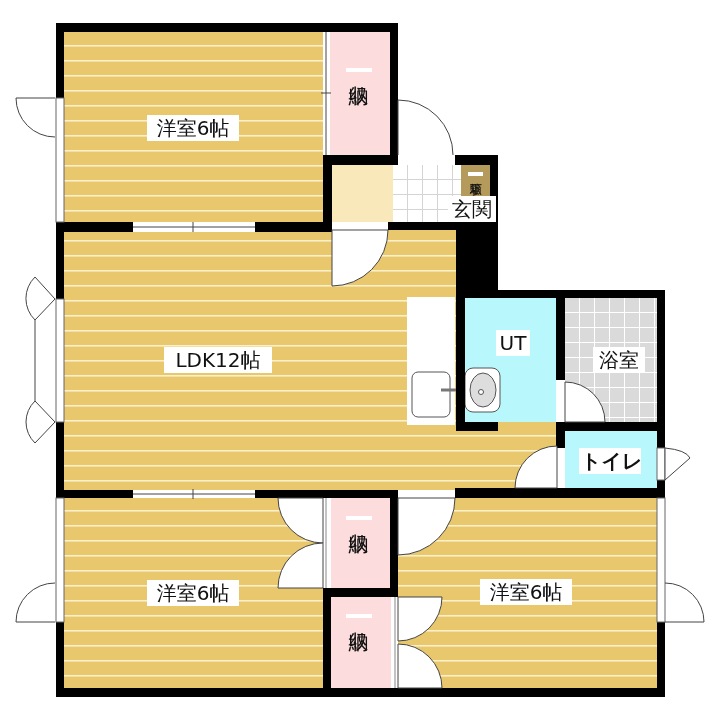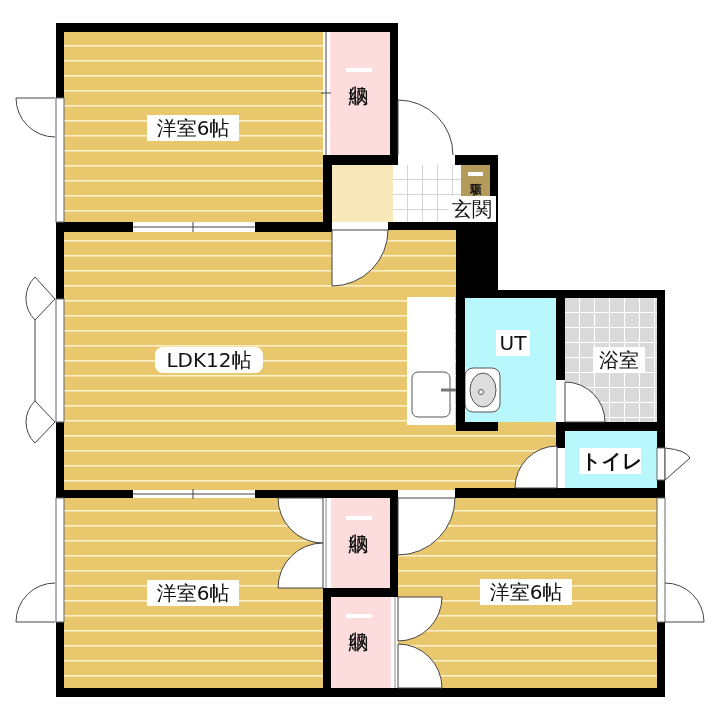--- a/index.html
+++ b/index.html
@@ -155,21 +155,21 @@
       <path d="M398,688 L442,688 A44,44 0 0 0 398,644 Z" fill="#FFFFFF"></path>
       <path d="M55,622 L16,622 A39,39 0 0 1 55,583" fill="none"></path>
       <path d="M665,622 L704,622 A39,39 0 0 0 665,583" fill="none"></path>
     </g>
   </svg>
 
   <div class="lbl" style="left:147px; top:115px; width:88px;">洋室6帖</div>
   <div class="lbl vert" style="left:346px; top:68px; width:26px;">収納</div>
   <div class="lbl" style="left:407px; top:196px; width:44px;margin-left:41px;">玄関</div>
   <div class="lbl vert small" style="left:468px; top:172px; width:15px;">下駄箱</div>
-  <div class="lbl" style="left:155px; top:347px; width:104px;border-radius:8px;">LDK12帖</div>
+  <div class="lbl" style="left:164px; top:347px; width:104px;">LDK12帖</div>
   <div class="lbl" style="left:496px; top:330px; width:30px;">UT</div>
   <div class="lbl" style="left:583px; top:347px; width:48px;margin-left:10px;">浴室</div>
   <div class="lbl" style="left:579px; top:448px; width:58px;font-weight:bold;">トイレ</div>
   <div class="lbl vert" style="left:346px; top:516px; width:26px;">収納</div>
   <div class="lbl vert" style="left:346px; top:614px; width:26px;">収納</div>
   <div class="lbl" style="left:147px; top:580px; width:88px;">洋室6帖</div>
   <div class="lbl" style="left:480px; top:579px; width:88px;">洋室6帖</div>
 </div>
 
 </body></html>

